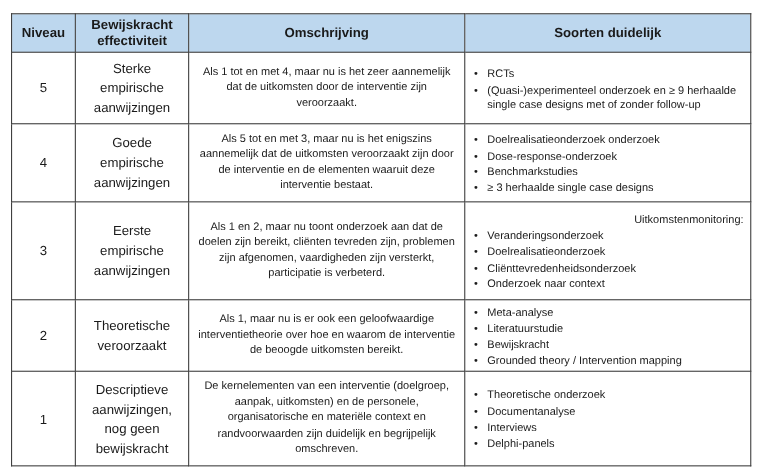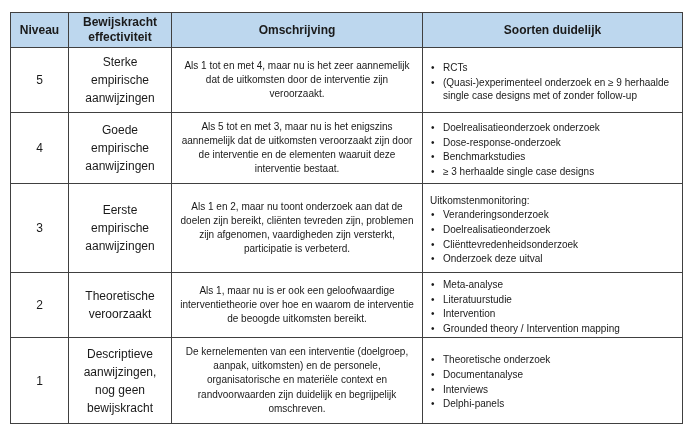--- a/index.html
+++ b/index.html
@@ -37,21 +37,21 @@
   }
   td.bewijskracht-cell{
     text-align:center;font-size:12px;line-height:1.5;padding:2px 4px;
   }
   td.omschrijving-cell{
     text-align:center;font-size:10px;line-height:1.42;padding:3px 8px;
   }
   td.soorten-cell{
     font-size:10px;line-height:1.32;padding:3px 6px 0 7px;text-align:left;margin-left:15px;
   }
-  .soorten-intro{margin:1.5px 0;}
+  .soorten-intro{margin:1.5px 0;text-align:right;}
   .soorten-list{list-style:none;margin:0;padding:0;}
   .soorten-list li{
     position:relative;padding-left:13px;margin:1.5px 0;
   }
   .soorten-list li::before{
     content:"\2022";position:absolute;left:1px;top:0;
   }
 </style>
 </head>
 <body style="color: rgb(26, 26, 26);">
@@ -99,33 +99,33 @@
       <tr>
     <td class="niveau-cell">3</td>
     <td class="bewijskracht-cell">Eerste empirische aanwijzingen</td>
     <td class="omschrijving-cell">Als 1 en 2, maar nu toont onderzoek aan dat de doelen zijn bereikt, cliënten tevreden zijn, problemen zijn afgenomen, vaardigheden zijn versterkt, participatie is verbeterd.</td>
     <td class="soorten-cell">
           <div class="soorten-intro">Uitkomstenmonitoring:</div>
           <ul class="soorten-list">
             <li>Veranderingsonderzoek</li>
             <li>Doelrealisatieonderzoek</li>
             <li>Cliënttevredenheidsonderzoek</li>
-            <li>Onderzoek deze uitval</li>
+            <li>Onderzoek naar context</li>
           </ul>
         </td>
   </tr>
       <tr>
     <td class="niveau-cell">2</td>
     <td class="bewijskracht-cell">Theoretische veroorzaakt</td>
     <td class="omschrijving-cell">Als 1, maar nu is er ook een geloofwaardige interventietheorie over hoe en waarom de interventie de beoogde uitkomsten bereikt.</td>
     <td class="soorten-cell">
           <ul class="soorten-list">
             <li>Meta-analyse</li>
             <li>Literatuurstudie</li>
-            <li>Intervention</li>
+            <li>Bewijskracht</li>
             <li>Grounded theory / Intervention mapping</li>
           </ul>
         </td>
   </tr>
       <tr>
     <td class="niveau-cell">1</td>
     <td class="bewijskracht-cell">Descriptieve aanwijzingen, nog geen bewijskracht</td>
     <td class="omschrijving-cell">De kernelementen van een interventie (doelgroep, aanpak, uitkomsten) en de personele, organisatorische en materiële context en randvoorwaarden zijn duidelijk en begrijpelijk omschreven.</td>
     <td class="soorten-cell">
           <ul class="soorten-list">

